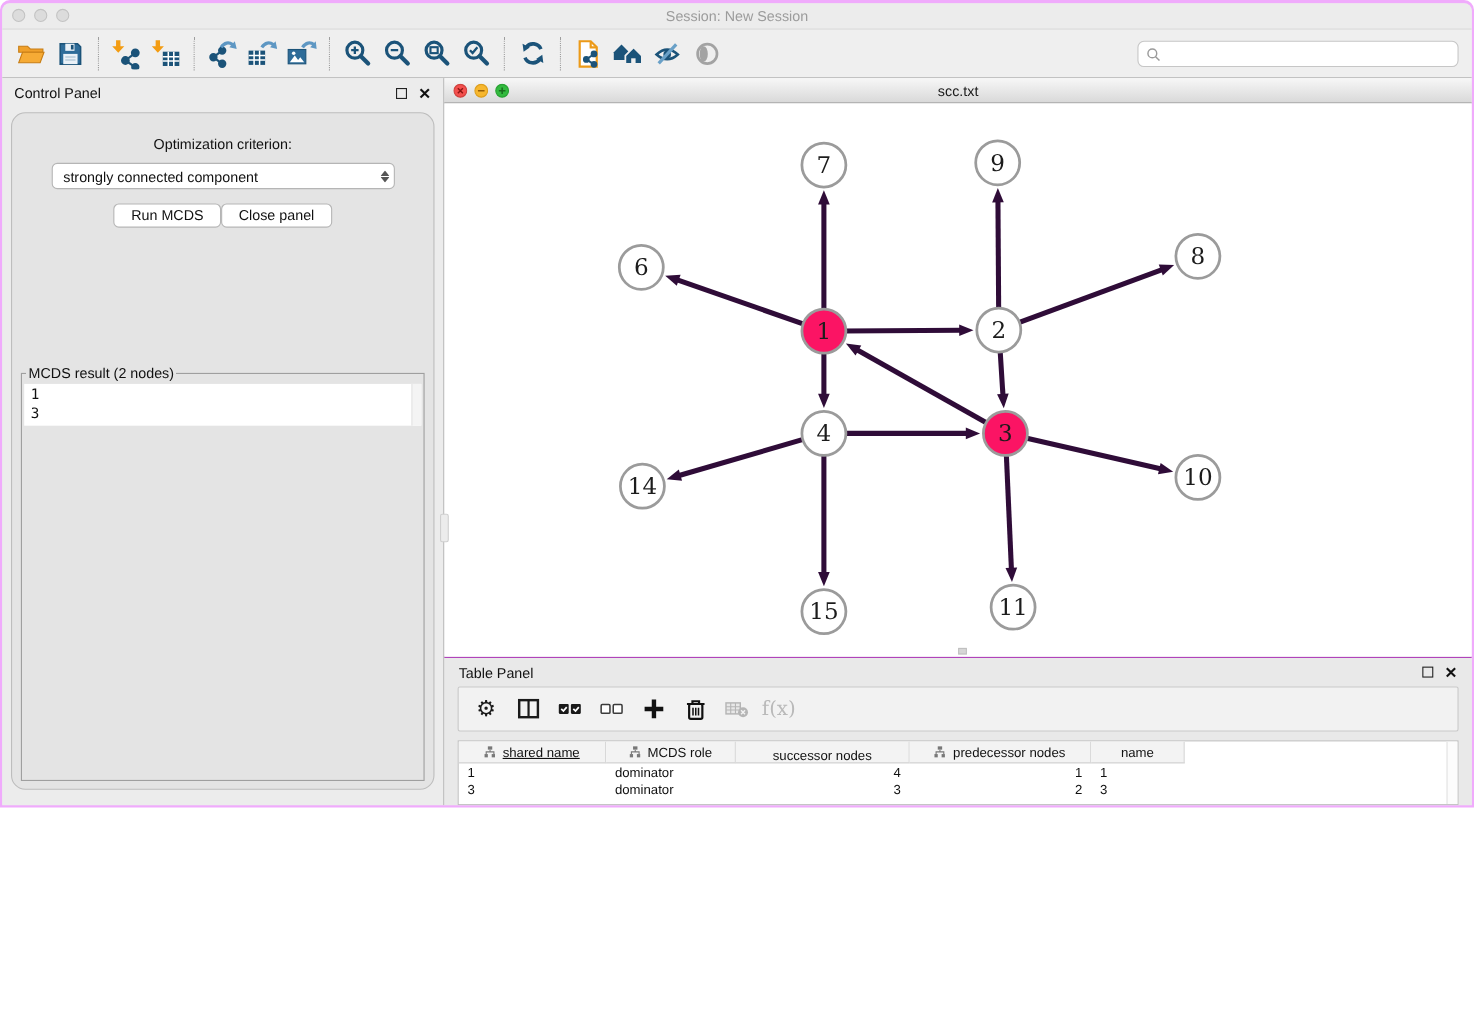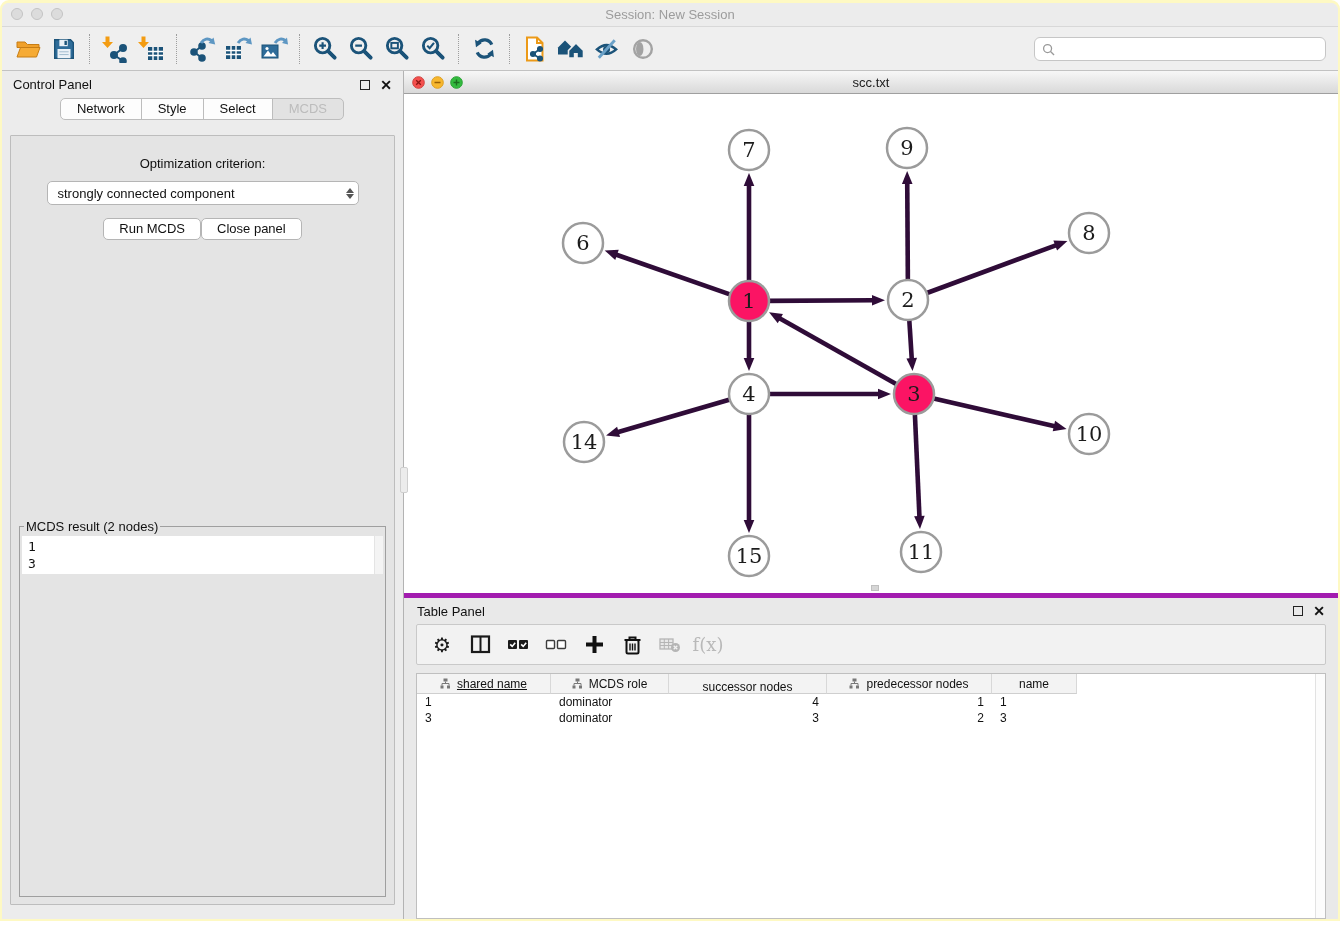--- a/index.html
+++ b/index.html
@@ -1,17 +1,17 @@
 <!DOCTYPE html>
 <html><head>
 <meta charset="utf-8">
 <style>
   *{box-sizing:border-box;margin:0;padding:0}
   body{width:1340px;height:926px;font-family:"Liberation Sans",sans-serif;overflow:hidden}
-  .frame{width:1340px;height:921px;background:#fef9c3;padding:3px 2px 2px;border-radius:9px 9px 0 0}
+  .frame{width:1340px;height:734px;background:#f0abfc;padding:3px 2px 2px;border-radius:9px 9px 0 0}
   .window{width:100%;height:100%;background:#ececec;display:flex;flex-direction:column;border-radius:7px 7px 0 0;overflow:hidden}
   
   .titlebar{height:24px;flex:none;position:relative;background:#ececec;border-bottom:1px solid #d8d8d8}
   .lights{position:absolute;left:9px;top:5px;display:flex;gap:8px}
   .light{width:12px;height:12px;border-radius:50%;background:#dcdcdc;border:1px solid #c3c3c3}
   .apptitle{text-align:center;line-height:23px;font-size:13px;color:#9c9c9c}
   
   .toolbar{height:44px;flex:none;background:#efefef;border-bottom:1px solid #c2c2c2;display:flex;align-items:center;padding:0 8px;position:relative}
   .tbtn{width:36px;height:36px;display:flex;align-items:center;justify-content:center;flex:none}
   .tsep{width:1px;height:30px;border-left:1px dotted #9e9e9e;margin:0 7px;flex:none}
@@ -24,35 +24,35 @@
   .control-panel{width:402px;flex:none;background:#ececec;border-right:1px solid #b3b3b3;display:flex;flex-direction:column}
   .cp-header{height:27px;flex:none;display:flex;align-items:center;padding:0 11px;font-size:13px;color:#111}
   .panel-icons{margin-left:auto;display:flex;gap:10px;align-items:center}
   .float-icon{width:10px;height:10px;border:1.6px solid #222}
   .close-icon{font-size:14px;font-weight:bold;color:#111;line-height:1}
   .ctabs{display:flex;justify-content:center;position:relative;z-index:2;margin-bottom:-1px}
   .ctab,.btab{height:22px;line-height:20px;padding:0 16px;font-size:13px;background:#fdfdfd;border:1px solid #bdbdbd;margin-left:-1px;color:#111;cursor:default}
   .ctab:first-child,.btab:first-child{border-radius:5px 0 0 5px}
   .ctab:last-child,.btab:last-child{border-radius:0 5px 5px 0}
   .ctab.active{background:#e2e2e2;color:#bcbcbc}
-  .cp-inner{flex:1;margin:16px 8px 14px;background:#e4e4e4;border:1px solid #bdbdbd;border-radius:1px;display:flex;flex-direction:column;min-height:0;padding-top:20px}
+  .cp-inner{flex:1;margin:4px 8px 14px;background:#e4e4e4;border:1px solid #bdbdbd;border-radius:13px;display:flex;flex-direction:column;min-height:0;padding-top:20px}
   .opt-label{text-align:center;font-size:13px;color:#111}
   .selectbox{margin:10px auto 0;width:312px;height:24px;background:#fff;border:1px solid #b5b5b5;border-radius:5px;display:flex;align-items:center;padding:0 4px 0 10px;font-size:13px;color:#111}
   .stepper{margin-left:auto;display:flex;flex-direction:column;align-items:center;gap:1px}
   .btnrow{display:flex;justify-content:center;gap:0;margin-top:13px}
   .btn{height:22px;line-height:20px;padding:0 15px;background:#fff;border:1px solid #b5b5b5;border-radius:5px;font-size:13px;color:#111}
   .cp-spacer{flex:1}
   .result-fieldset{margin:7px 8px;border:1px solid #9f9f9f;padding:2px;height:378px;flex:none}
   .result-fieldset legend{font-size:13px;color:#111;padding:0 2px;margin-left:2px}
   .result-area{width:100%;height:100%;background:#fff;position:relative;font-family:"DejaVu Sans Mono",monospace;font-size:13px;color:#111}
   .result-area pre{padding:2px 6px;font-family:inherit;line-height:17px}
   .result-scroll{position:absolute;right:0;top:0;width:9px;height:100%;background:#f4f4f4;border-left:1px solid #e4e4e4}
   
   .right-col{flex:1;display:flex;flex-direction:column;min-width:0}
-  .net-window{height:527px;flex:none;display:flex;flex-direction:column;border-bottom:5px solid #a21caf;position:relative}
+  .net-window{height:527px;flex:none;display:flex;flex-direction:column;border-bottom:1px solid #a21caf;position:relative}
   .net-titlebar{height:23px;flex:none;background:linear-gradient(#f7f7f7,#d9d9d9);border-bottom:1px solid #9f9f9f;position:relative;display:flex;align-items:center;justify-content:center;font-size:13px;color:#1a1a1a}
   .net-lights{position:absolute;left:8px;top:5px;display:flex;gap:6px}
   .net-canvas{flex:1;background:#fff;position:relative;min-height:0}
   .net-canvas svg{position:absolute;left:0;top:0}
   .net-resize{position:absolute;bottom:2px;left:50%;width:8px;height:6px;background:#d6d6d6;border:1px solid #c0c0c0}
   
   .table-panel{flex:1;background:#e9e9e9;display:flex;flex-direction:column;min-height:0}
   .tp-header{height:26px;flex:none;display:flex;align-items:center;padding:0 13px;font-size:13px;color:#111}
   .tp-toolbar{margin:0 12px;height:41px;flex:none;background:#f2f2f2;border:1px solid #c9c9c9;border-radius:2px;display:flex;align-items:center;padding:0 6px}
   .ttbtn{width:38px;height:34px;display:flex;align-items:center;justify-content:center}
@@ -239,26 +239,20 @@
     <div class="vsplit-handle"></div>
 
     <div class="control-panel">
       <div class="cp-header">
         <span>Control Panel</span>
         <span class="panel-icons">
           <span class="float-icon"></span>
           <span class="close-icon">✕</span>
         </span>
       </div>
-      <div class="ctabs" id="ctl-tabs">
-            <div class="ctab">Network</div>
-            <div class="ctab">Style</div>
-            <div class="ctab">Select</div>
-            <div class="ctab active">MCDS</div>
-          </div>
       <div class="cp-inner">
         <div class="opt-label">Optimization criterion:</div>
         <div class="selectbox">
           <span>strongly connected component</span>
           <span class="stepper">
             <svg width="8" height="5" viewBox="0 0 8 5">
                   <polygon points="4,0 8,5 0,5" fill="#555"></polygon>
                 </svg>
             <svg width="8" height="5" viewBox="0 0 8 5">
                   <polygon points="0,0 8,0 4,5" fill="#555"></polygon>

